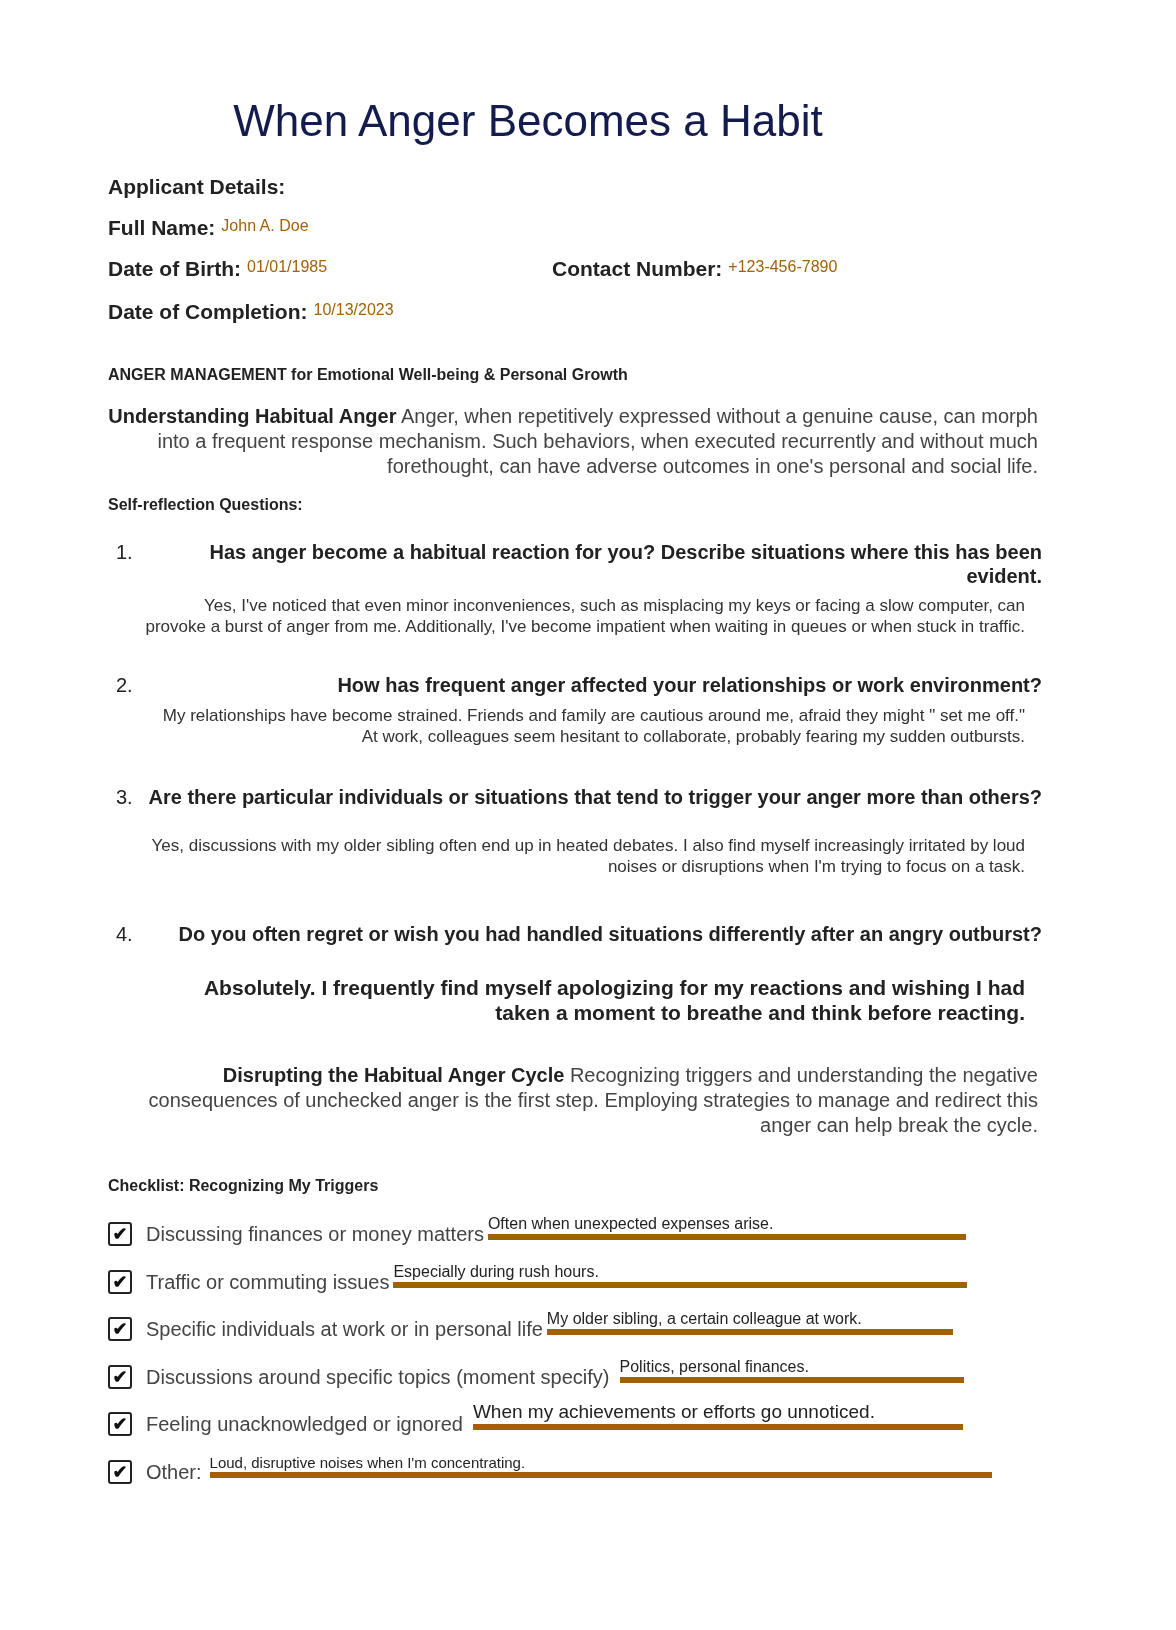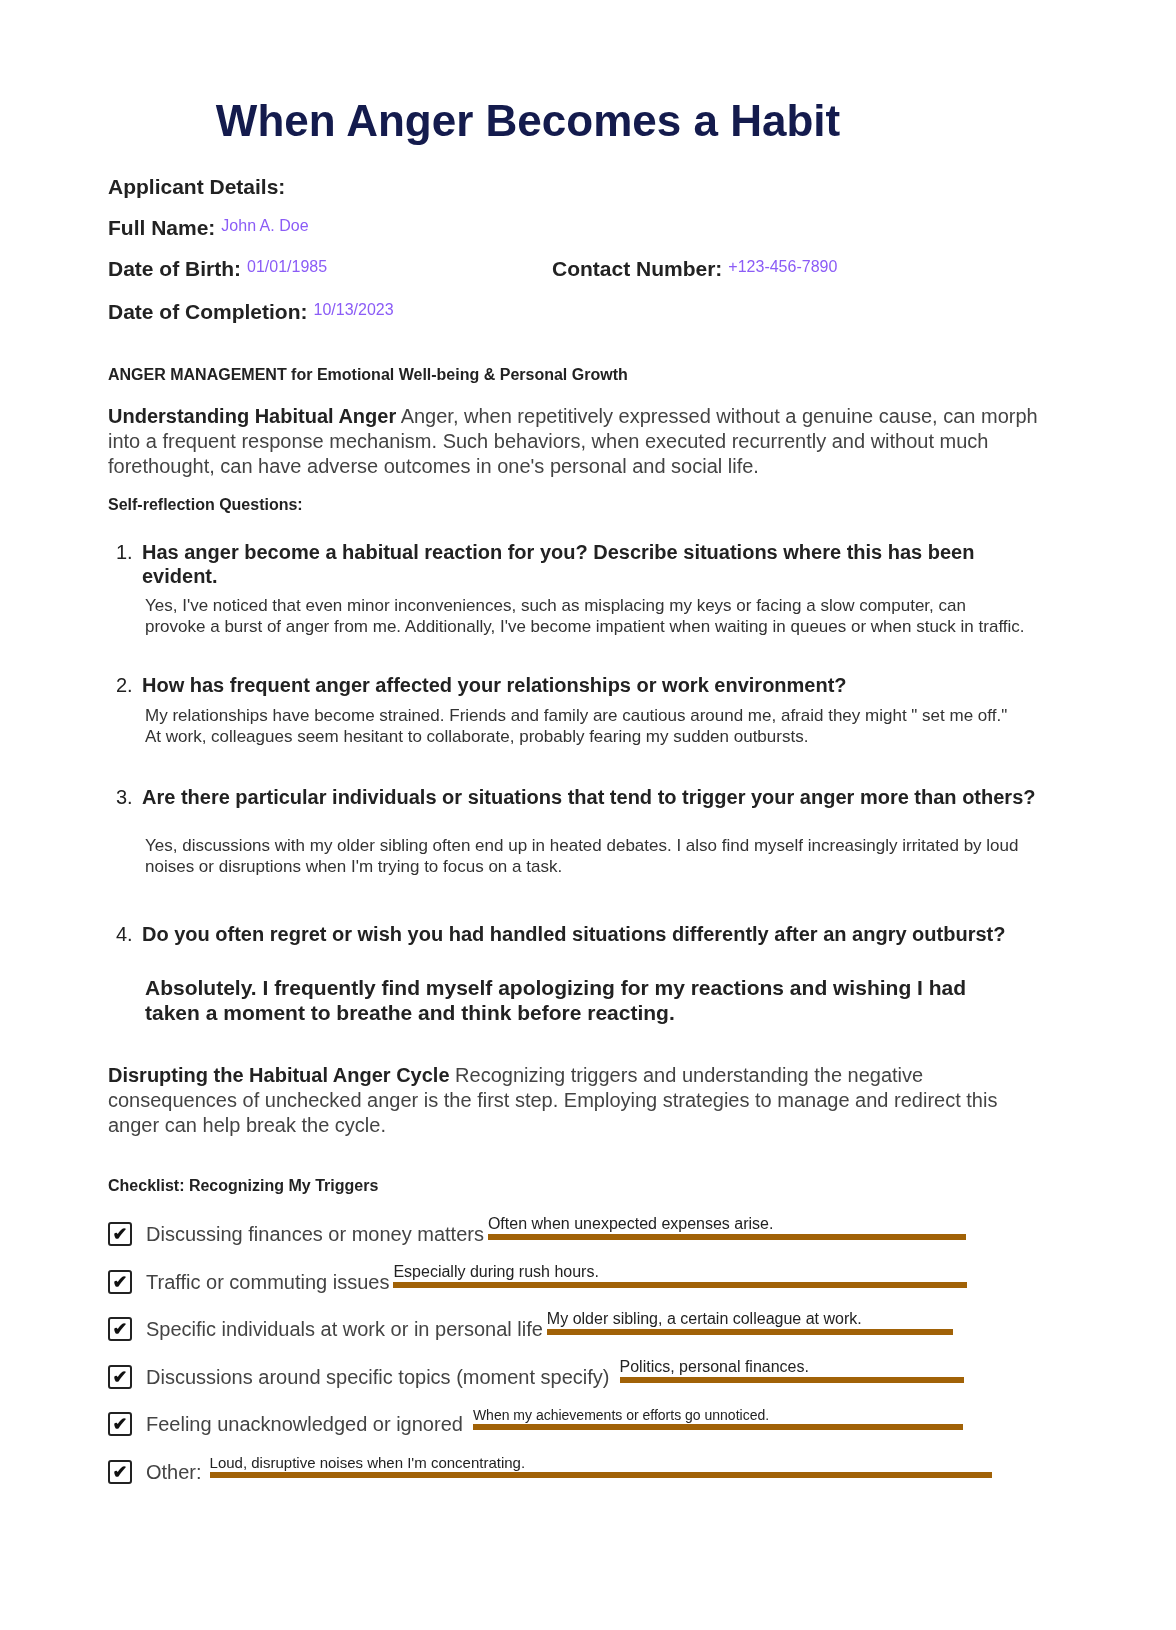--- a/index.html
+++ b/index.html
@@ -1,21 +1,21 @@
 <!DOCTYPE html>
 <html><head>
 <meta charset="utf-8">
 <style>
   html, body { margin: 0; padding: 0; background: #ffffff; }
   body { width: 1176px; height: 1630px; position: relative; font-family: "Liberation Sans", sans-serif; color: #222; overflow: hidden; }
   .page { position: absolute; left: 0; top: 0; width: 1176px; height: 1630px; }
-  .title { position: absolute; left: 0; width: 1056px; top: 96px; text-align: center; font-size: 44px; font-weight: bold; color: #141b4d; letter-spacing: 0px; }
-  .abs { position: absolute; }
+  .title { position: absolute; left: 0; width: 1056px; top: 96px; text-align: center; font-size: 44px; font-weight: normal; color: #141b4d; letter-spacing: 0px; }
+  .abs { position: absolute; text-align: right; }
   .lbl { font-weight: bold; font-size: 21px; color: #222; }
-  .val { font-size: 16px; color: #8b5cf6; margin-left: 6px; position: relative; top: -4px; }
+  .val { font-size: 16px; color: #a16207; margin-left: 6px; position: relative; top: -4px; }
   .section-heading { font-weight: bold; font-size: 16px; color: #222; }
   .para { font-size: 20px; line-height: 25px; color: #444; width: 930px; }
   .para b { color: #222; }
   .q { font-size: 20px; font-weight: bold; line-height: 24px; color: #222; width: 900px; }
   .q-num { position: absolute; left: -26px; top: 0; font-weight: normal; }
   .ans { font-size: 17px; line-height: 21px; color: #333; width: 880px; }
   .ans.large { font-size: 21px; line-height: 25px; color: #222; }
   .check-row { position: absolute; left: 112px; height: 30px; display: flex; align-items: flex-end; }
   .checkbox { width: 24px; height: 24px; border: 2px solid #222; border-radius: 3px; box-sizing: border-box; display: flex; align-items: center; justify-content: center; font-size: 18px; line-height: 18px; font-weight: bold; color: #111; margin-right: 14px; }
   .check-label { font-size: 20px; color: #444; white-space: nowrap; }
@@ -100,21 +100,21 @@
 
   <div class="check-row" style="top:1359px; left:108px;">
     <span class="checkbox">✔</span>
     <span class="check-label">Discussions around specific topics (moment specify)</span>
     <span class="check-fill" style="width:344px; margin-left:10px;">Politics, personal finances.</span>
   </div>
 
   <div class="check-row" style="top:1406px; left:108px;">
     <span class="checkbox">✔</span>
     <span class="check-label">Feeling unacknowledged or ignored</span>
-    <span class="check-fill" style="width:490px; margin-left:10px; font-size:14px;">When my achievements or efforts go unnoticed.</span>
+    <span class="check-fill" style="width:490px; margin-left:10px; font-size:19px;">When my achievements or efforts go unnoticed.</span>
   </div>
 
   <div class="check-row" style="top:1454px; left:108px;">
     <span class="checkbox">✔</span>
     <span class="check-label">Other:</span>
     <span class="check-fill" style="width:782px; margin-left:8px; font-size:15px;">Loud, disruptive noises when I'm concentrating.</span>
   </div>
 
 </div>
 

